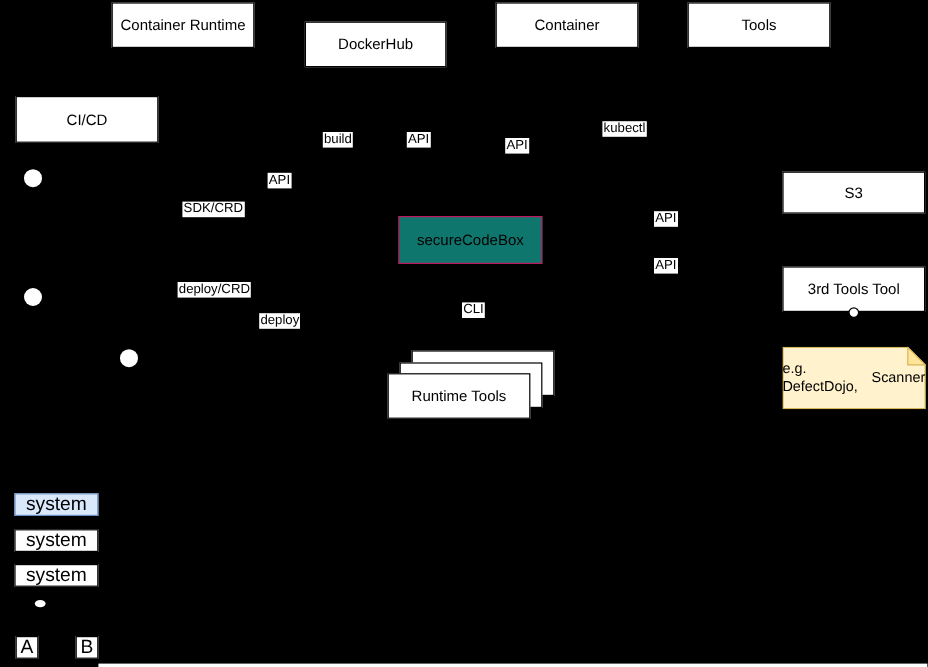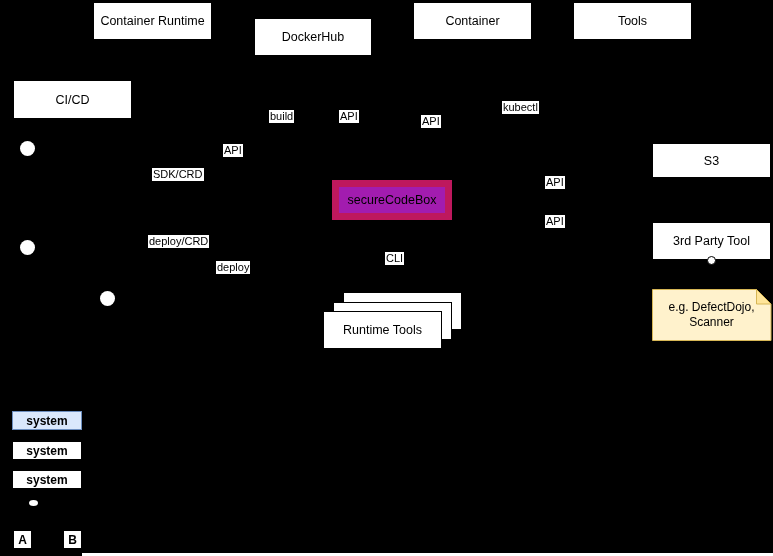--- a/index.html
+++ b/index.html
@@ -6,41 +6,41 @@
   body{
     width:773px;height:556px;position:relative;overflow:hidden;
     background:#000000;
     font-family:"Liberation Sans", sans-serif;
   }
   .node{
     position:absolute;display:flex;align-items:center;justify-content:center;
     background:#ffffff;border:1px solid #000000;color:#000000;
     font-size:12.5px;box-sizing:border-box;text-align:center;
   }
-  .node.blue{background:#a21caf;border:7px solid #be185d;}
+  .node.blue{background:#0f766e;border:1px solid #be185d;}
   .chip{
     position:absolute;background:#ffffff;color:#000000;
     font-size:11px;line-height:13px;padding:0 1px;white-space:nowrap;
   }
   .dot{
     position:absolute;width:15px;height:15px;border-radius:50%;background:#ffffff;
   }
   .mini-ellipse{
     position:absolute;width:9px;height:6px;border-radius:50%;background:#ffffff;
   }
   .legend-box{
     position:absolute;display:flex;align-items:center;justify-content:center;
     background:#ffffff;border:1px solid #000000;color:#000000;
-    font-size:12px;box-sizing:border-box;font-weight:bold;
+    font-size:16px;box-sizing:border-box;
   }
   .legend-box.blue{background:#dae8fc;border:1px solid #6c8ebf;}
   .note-wrap{position:absolute;}
   .note-text{
     position:absolute;left:0;top:0;width:119px;height:51px;
-    display:flex;flex-direction:column;align-items:center;justify-content:center;
+    display:flex;flex-direction:row;align-items:center;justify-content:center;
     font-size:12px;color:#000000;line-height:15px;
   }
   .lollipop{
     position:absolute;width:9px;height:9px;border-radius:50%;
     background:#ffffff;border:1px solid #000000;box-sizing:border-box;
   }
   .bottom-strip{
     position:absolute;left:82px;top:553px;width:691px;height:3px;background:#ffffff;
   }
 </style>
@@ -50,21 +50,21 @@
 <div class="node" style="left:93px;top:2px;width:119px;height:38px">Container Runtime</div>
 <div class="node" style="left:254px;top:18px;width:118px;height:38px">DockerHub</div>
 <div class="node" style="left:413px;top:2px;width:119px;height:38px">Container</div>
 <div class="node" style="left:573px;top:2px;width:119px;height:38px">Tools</div>
 
 <div class="node" style="left:13px;top:80px;width:119px;height:39px">CI/CD</div>
 
 <div class="node blue" style="left:332px;top:180px;width:120px;height:40px">secureCodeBox</div>
 
 <div class="node" style="left:652px;top:143px;width:119px;height:35px">S3</div>
-<div class="node" style="left:652px;top:222px;width:119px;height:38px">3rd Party Tool</div>
+<div class="node" style="left:652px;top:222px;width:119px;height:38px">3rd Tools Tool</div>
 <div class="lollipop" style="left:707px;top:256px"></div>
 
 <div class="note-wrap" style="left:652px;top:289px;width:120px;height:52px">
   <svg width="120" height="52">
     <path d="M0.5,0.5 h104 l14.5,14.5 v36.5 h-118.5 z" fill="#fff2cc" stroke="#d6b656"></path>
     <path d="M104.5,0.5 v14.5 h14.5 z" fill="#ffe599" stroke="#d6b656"></path>
   </svg>
   <div class="note-text">
     <span>e.g. DefectDojo,</span>
     <span>Scanner</span>

